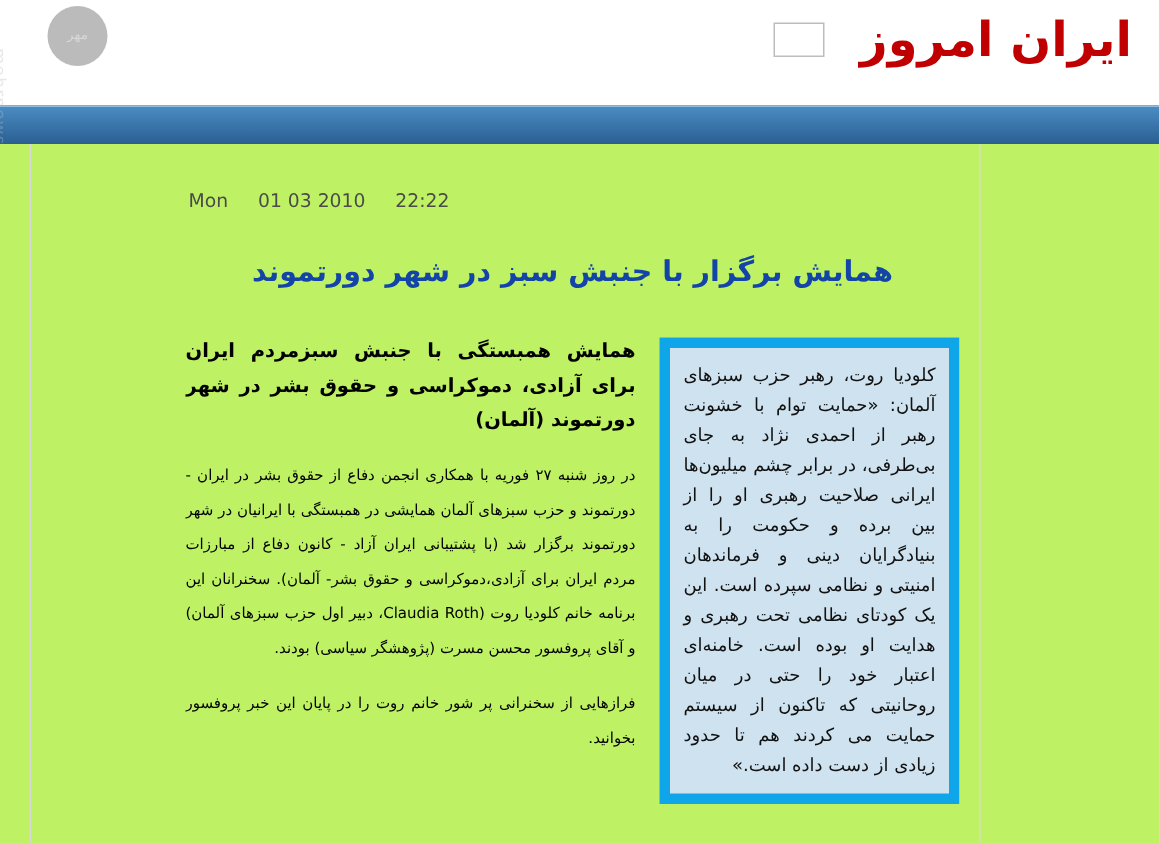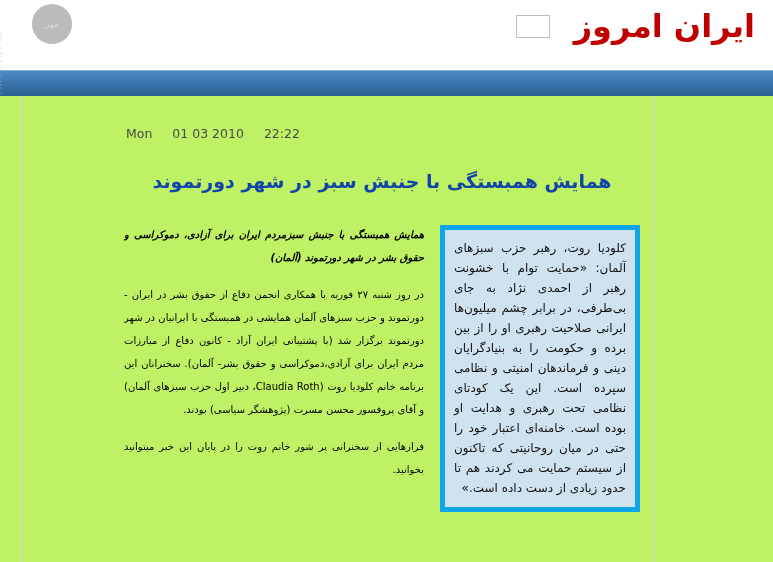--- a/index.html
+++ b/index.html
@@ -156,36 +156,35 @@
     margin: 0 0 28px 0;
     line-height: 28px;
   }
   .lead-wrap {
     overflow: hidden;
   }
   .pullquote {
     float: right;
     width: 200px;
     margin: 2px 0 10px 16px;
-    border: 5px solid #0ea5e9;
+    border: 7px solid #0ea5e9;
     background: #cfe2ef;
     padding: 8px 9px 9px 9px;
     font-size: 12px;
     line-height: 20px;
     color: #111111;
     text-align: justify;
   }
   .lead {
-    font-size: 10px;
+    font-size: 13px;
     font-weight: bold;
     line-height: 23px;
     color: #000000;
     text-align: justify;
     margin: 0 16px 14px 0;
-    font-style: italic;
   }
   .para {
     font-size: 10px;
     line-height: 23px;
     color: #000000;
     text-align: justify;
     margin: 0 0 14px 0;
   }
 </style>
 </head>
@@ -217,24 +216,24 @@
     <div class="col-right-rule"></div>
 
     <div class="article">
 
       <div class="dateline">
         <span>Mon</span>
         <span>01 03 2010</span>
         <span>22:22</span>
       </div>
 
-      <h1 class="headline">همایش همبستگی با جنبش سبز در شهر دورتموند</h1>
+      <h1 class="headline">همایش برگزار با جنبش سبز در شهر دورتموند</h1>
 
       <div class="lead-wrap">
         <div class="pullquote">کلودیا روت، رهبر حزب سبزهای آلمان: «حمایت توام با خشونت رهبر از احمدی نژاد به جای بی‌طرفی، در برابر چشم میلیون‌ها ایرانی صلاحیت رهبری او را از بین برده و حکومت را به بنیادگرایان دینی و فرماندهان امنیتی و نظامی سپرده است. این یک کودتای نظامی تحت رهبری و هدایت او بوده است. خامنه‌ای اعتبار خود را حتی در میان روحانیتی که تاکنون از سیستم حمایت می کردند هم تا حدود زیادی از دست داده است.»</div>
         <p class="lead">همایش همبستگی با جنبش سبزمردم ایران برای آزادی، دموکراسی و حقوق بشر در شهر دورتموند (آلمان)</p>
         <p class="para">در روز شنبه ۲۷ فوریه با همکاری انجمن دفاع از حقوق بشر در ایران - دورتموند و حزب سبزهای آلمان همایشی در همبستگی با ایرانیان در شهر دورتموند برگزار شد (با پشتیبانی ایران آزاد - کانون دفاع از مبارزات مردم ایران برای آزادی،دموکراسی و حقوق بشر- آلمان). سخنرانان این برنامه خانم کلودیا روت (Claudia Roth، دبیر اول حزب سبزهای آلمان) و آقای پروفسور محسن مسرت (پژوهشگر سیاسی) بودند.</p>
-        <p class="para">فرازهایی از سخنرانی پر شور خانم روت را در پایان این خبر میتوانید بخوانید.</p>
+        <p class="para">فرازهایی از سخنرانی پر شور خانم روت را در پایان این خبر پروفسور بخوانید.</p>
       </div>
 
     </div>
   </div>
 </div>
 
 </body></html>

